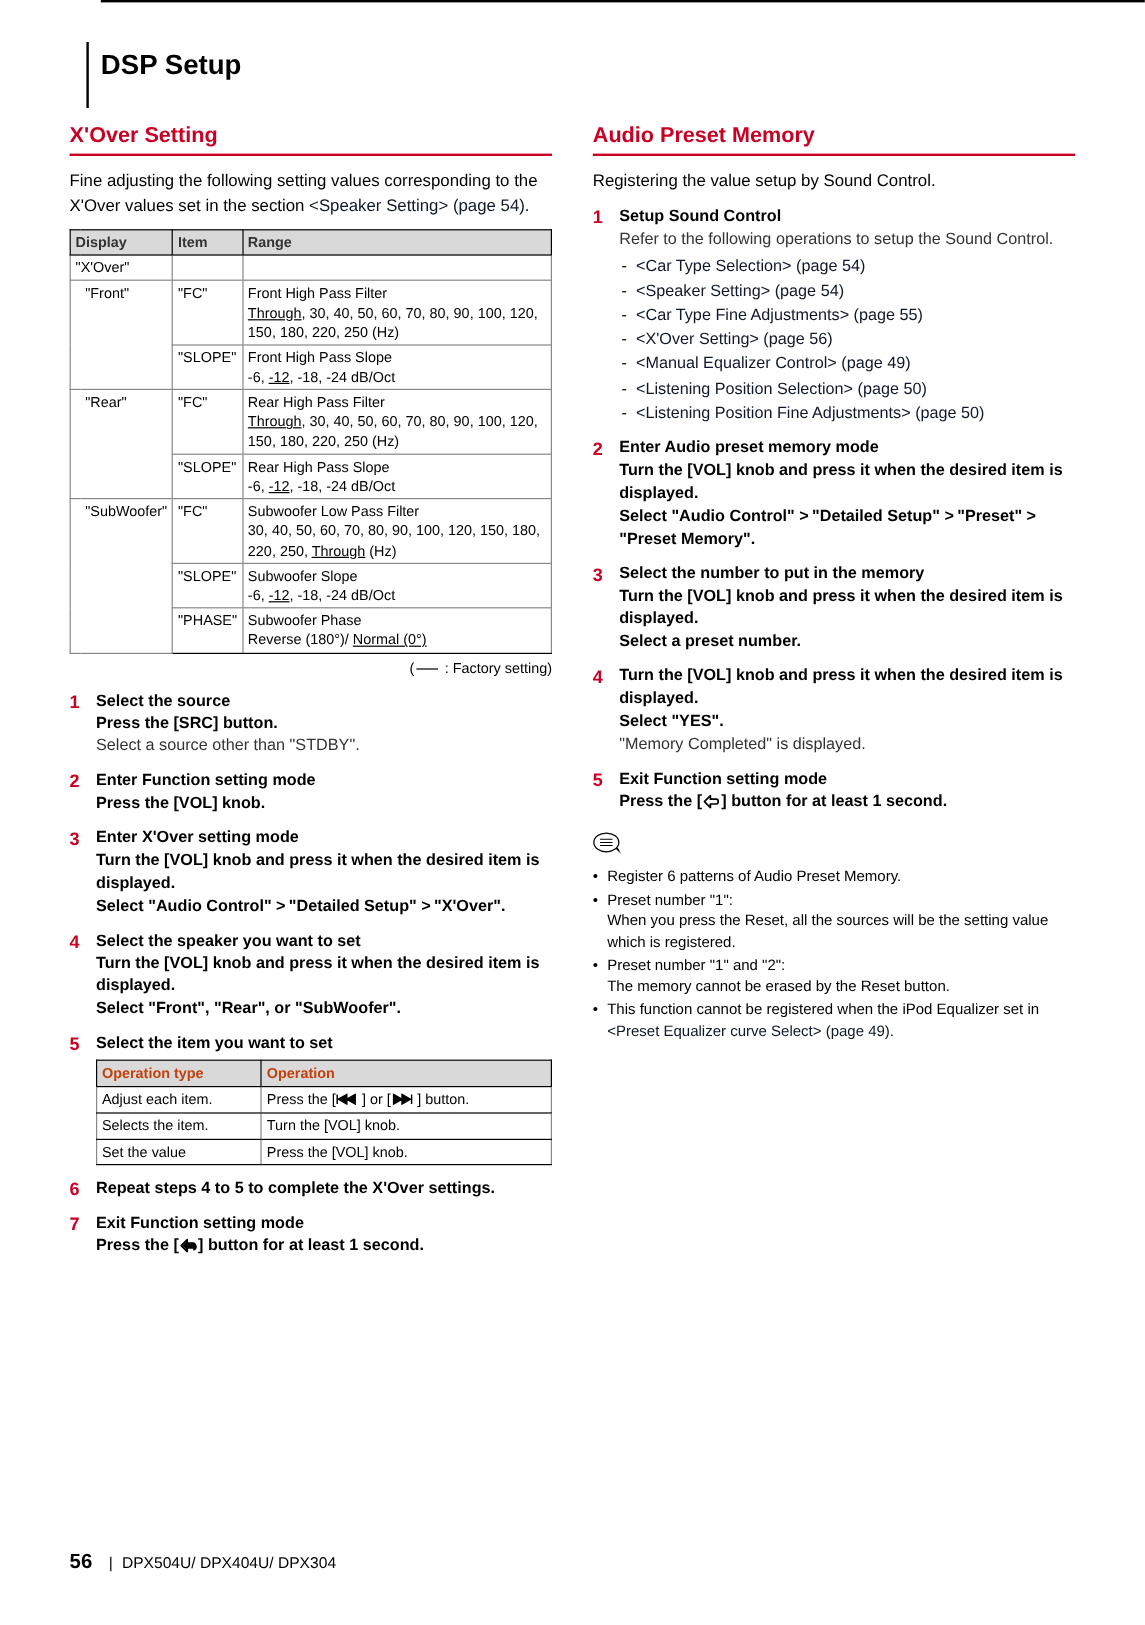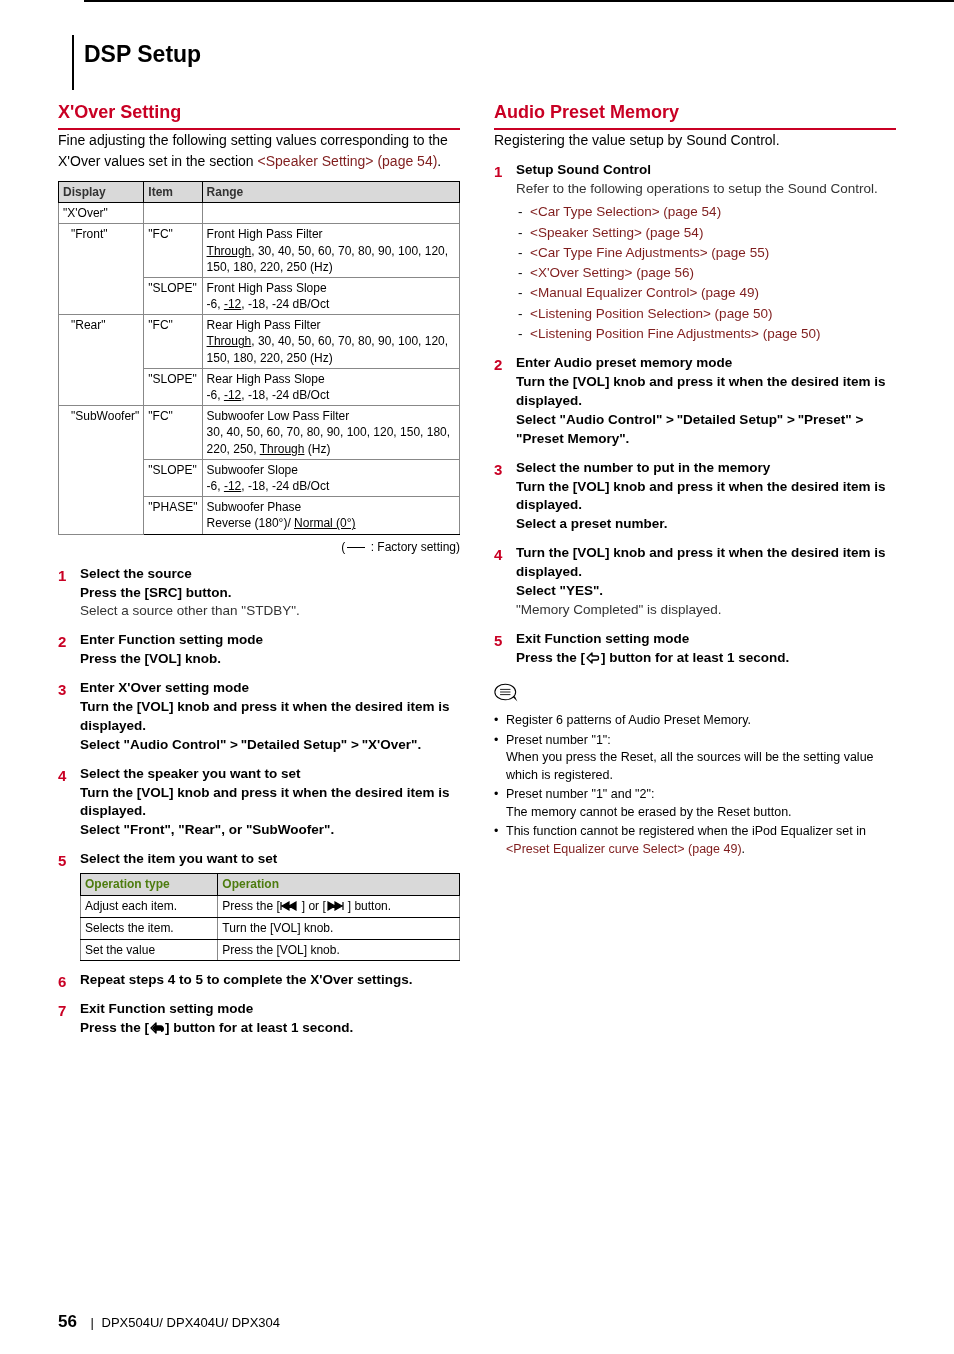--- a/index.html
+++ b/index.html
@@ -45,23 +45,24 @@
     gap: 34px;
     margin-top: 10px;
   }
   .col { flex: 1; min-width: 0; }
   .section-title {
     color: #c90024;
     font-weight: bold;
     font-size: 18px;
     border-bottom: 2px solid #c90024;
     padding-bottom: 4px;
+    margin-bottom: 10px;
   }
   .intro { font-size: 14px; line-height: 1.45; margin-bottom: 10px; }
-  .link { color: #7f1d1d; }
+  .link { color: #0f172a; }
   table.range-table {
     width: 100%;
     border-collapse: collapse;
     font-size: 12px;
     margin-top: 4px;
   }
   table.range-table th {
     background: #d9d9d9;
     text-align: left;
     padding: 2px 4px;
@@ -109,21 +110,21 @@
     border-collapse: collapse;
     font-size: 12px;
     margin-top: 4px;
   }
   table.op-table th {
     background: #d9d9d9;
     text-align: left;
     padding: 2px 4px;
     border: 1px solid #000;
     font-weight: bold;
-    color: #4d7c0f;
+    color: #c2410c;
     border-top: 1.5px solid #000;
     border-bottom: 1.5px solid #000;
   }
   table.op-table td {
     border: 1px solid #888;
     padding: 2px 4px;
     border-bottom: 1px solid #000;
   }
   table.op-table tr.last-row td { border-bottom: 1.5px solid #000; }
   ul.dash-list { list-style: none; padding: 0; margin: 4px 0; }
@@ -136,21 +137,21 @@
   }
   .info-icon svg { width: 26px; height: 20px; }
   ul.bullets { list-style: none; padding: 0; margin: 0; font-size: 12.5px; line-height: 1.4; }
   ul.bullets > li { position: relative; padding-left: 12px; margin-bottom: 2px; }
   ul.bullets > li::before { content: "•"; position: absolute; left: 0; }
   .return-icon { display:inline-block; vertical-align: middle; }
   .return-icon svg { width: 16px; height: 14px; vertical-align: -2px; }
   .skip-icon svg { width: 22px; height: 10px; vertical-align: -1px; }
   .footer {
     position: absolute;
-    bottom: 20px;
+    bottom: 40px;
     left: 58px;
     font-size: 13px;
   }
   .footer .pg { font-weight: bold; font-size: 17px; margin-right: 6px; }
   .footer .sep { margin: 0 4px; }
 </style>
 </head>
 <body>
 
 <div class="page">

